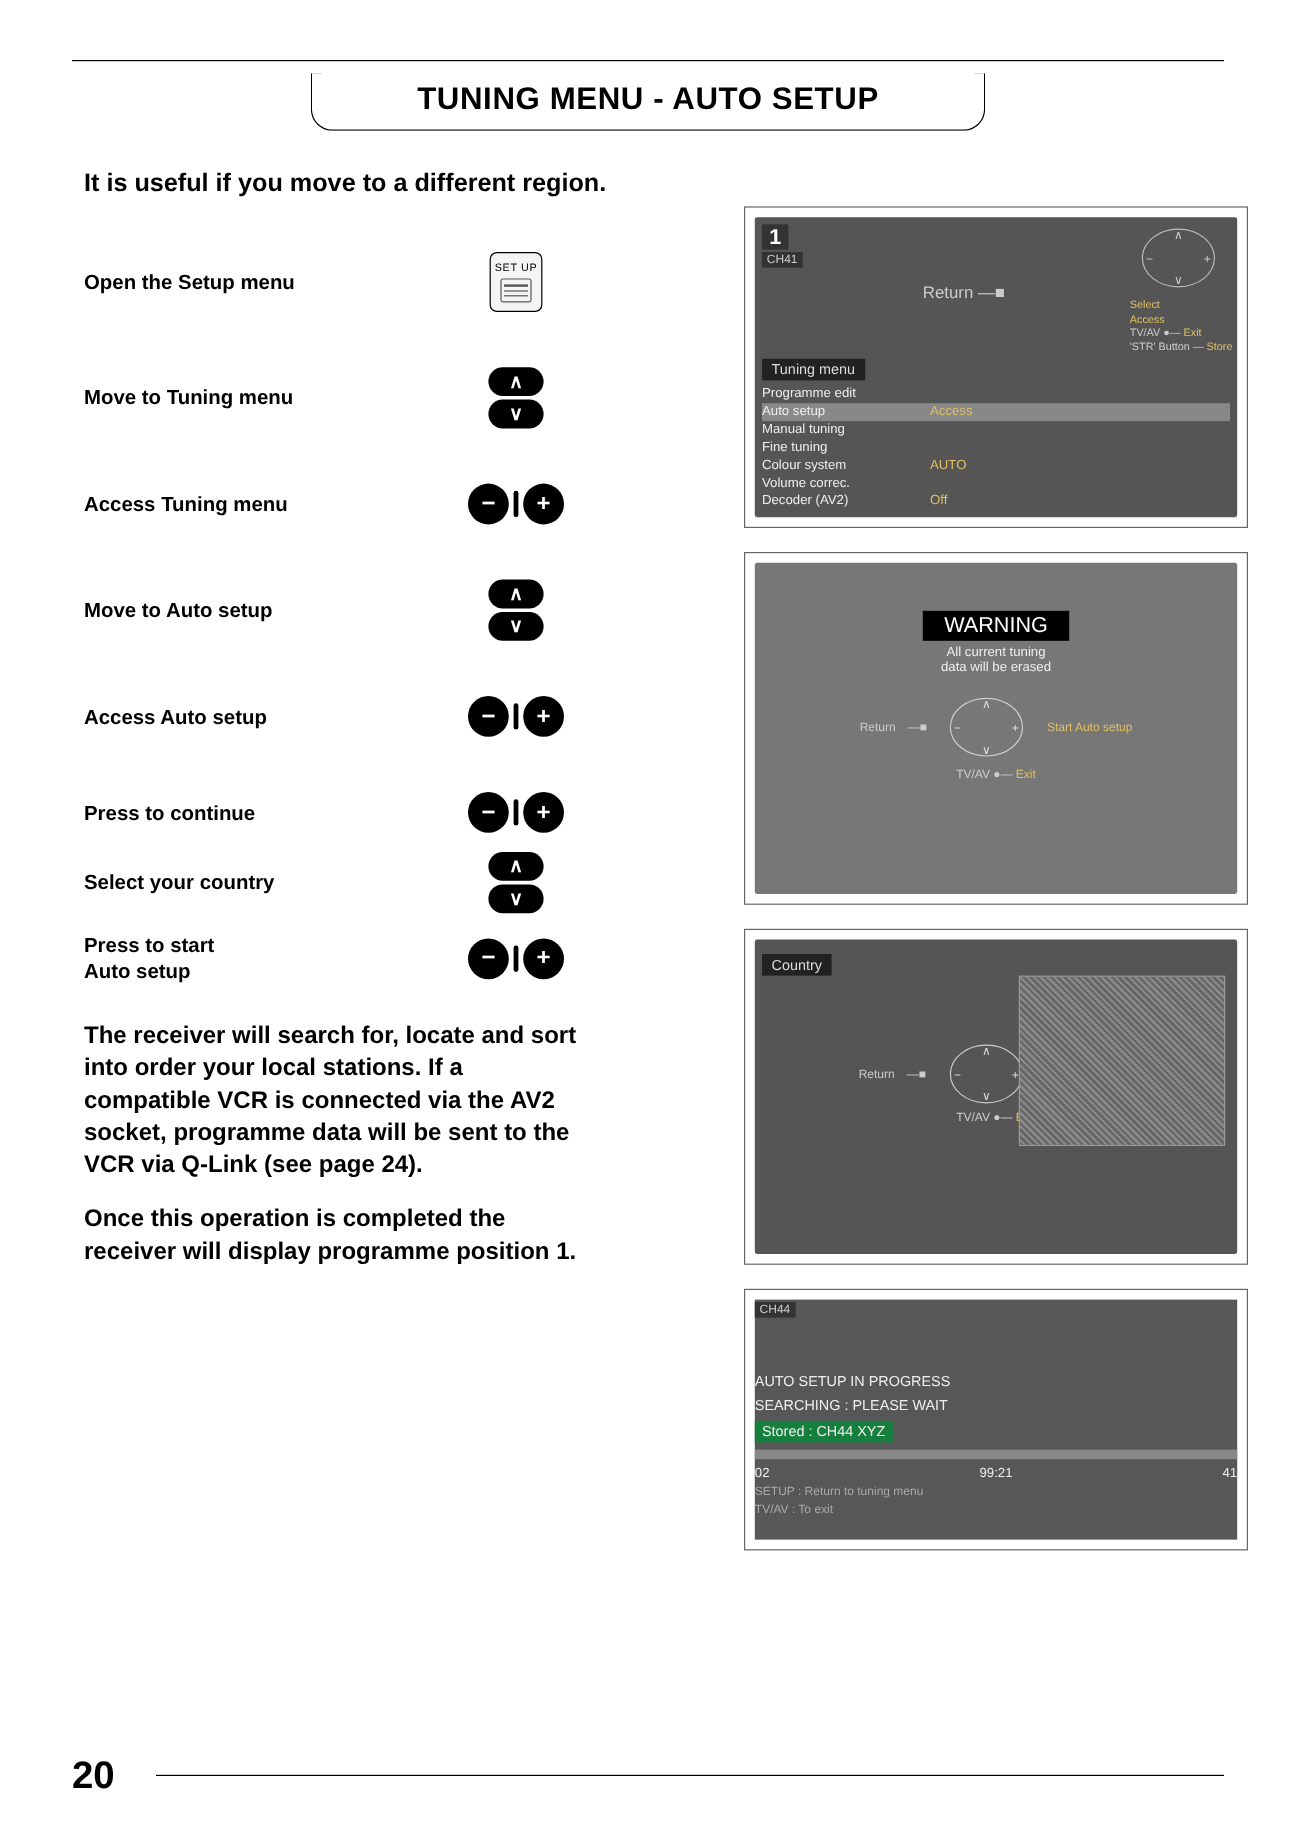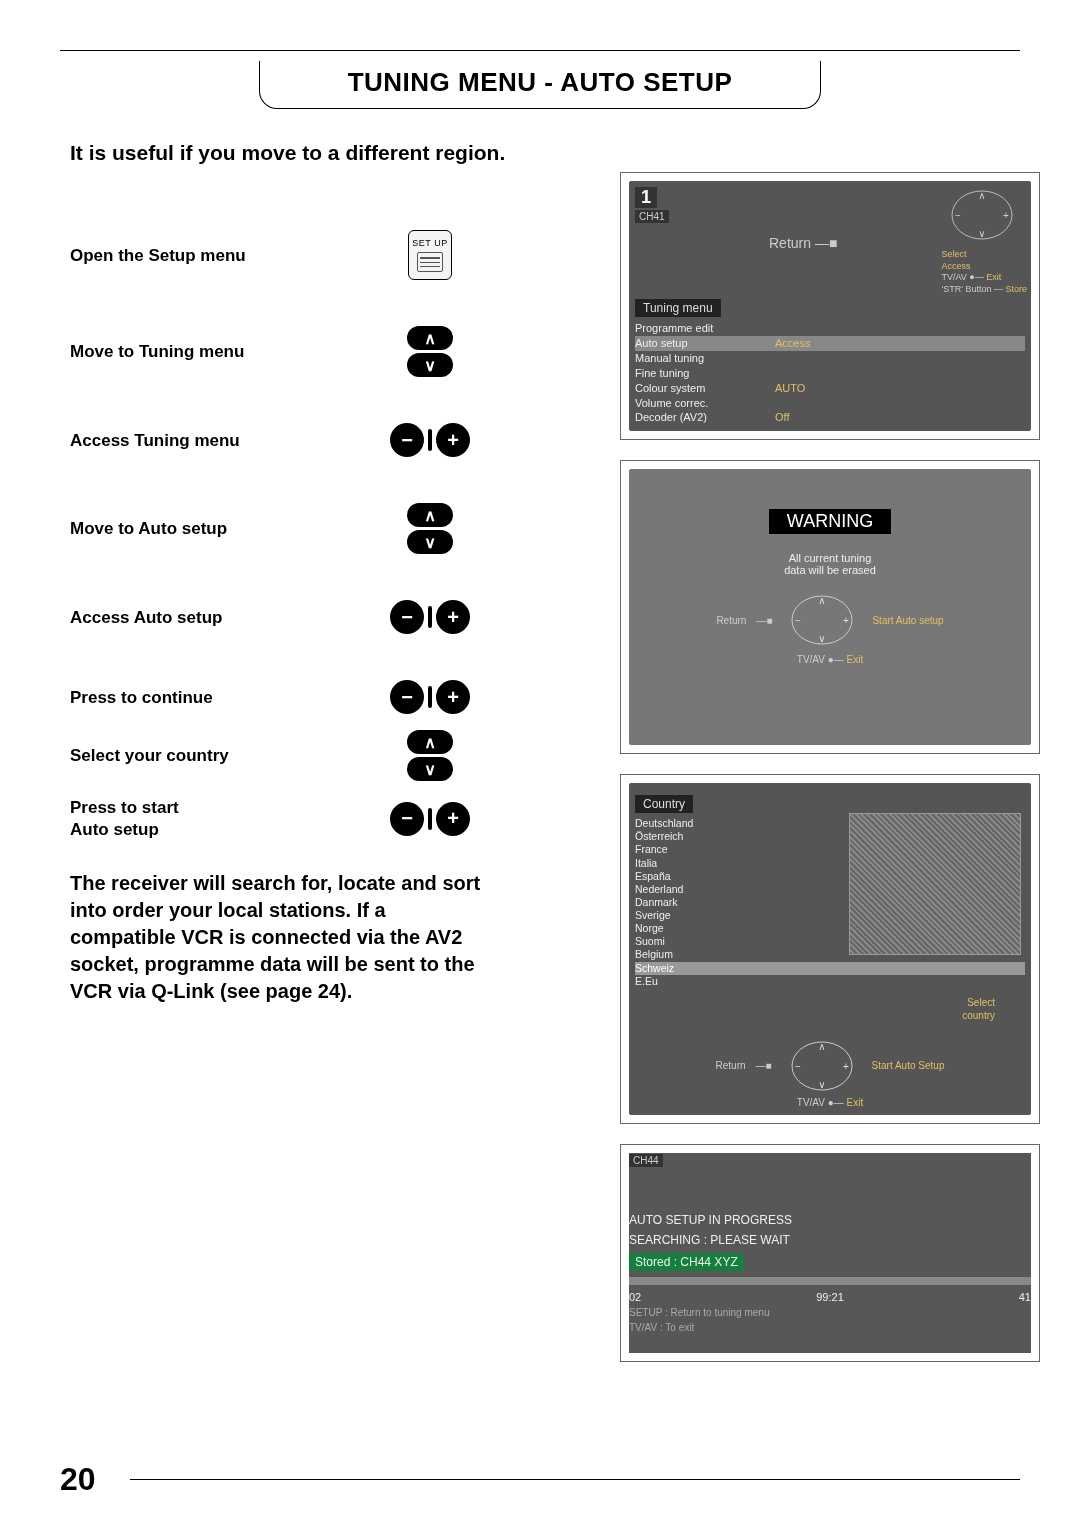--- a/index.html
+++ b/index.html
@@ -2,21 +2,21 @@
 <html><head>
 <meta charset="utf-8">
 <style>
 html,body{margin:0;padding:0;background:#fff;font-family:Arial,Helvetica,sans-serif;color:#000}
 .page{width:1080px;height:1528px;position:relative;box-sizing:border-box;padding:50px 60px 30px 60px}
 .top-rule{border-top:1.5px solid #000;margin:0 0 10px 0}
 .title-box{border:1.5px solid #000;border-top:none;border-radius:0 0 18px 18px;margin:0 auto 30px auto;width:560px;text-align:center;padding:6px 0 10px 0}
 .title-box span{font-weight:bold;font-size:26px;letter-spacing:0.5px}
 .intro{font-weight:bold;font-size:21px;line-height:1.3;margin:0 10px 6px 10px}
 .content{position:relative;margin-top:4px}
-.left-col{position:absolute;left:10px;top:58px;width:430px}
+.left-col{position:absolute;left:10px;top:38px;width:430px}
 .step{display:flex;align-items:center;margin-bottom:46px}
 .step .txt{font-weight:bold;font-size:17px;flex:0 0 300px;line-height:1.25}
 .step .icons{flex:0 0 120px;display:flex;flex-direction:column;align-items:center;gap:4px}
 .step-short{margin-bottom:16px}
 .after-text{font-weight:bold;font-size:20px;line-height:1.35;width:420px;margin-top:30px}
 .after-text p{margin:0 0 18px 0}
 .right-col{position:absolute;left:560px;top:0;width:420px}
 .osd{border:1px solid #666;margin-bottom:20px;padding:8px;background:#fff;box-sizing:border-box;font-size:11px;color:#eee}
 .osd-inner{background:#555;padding:6px;border-radius:2px;position:relative;min-height:100px}
 .osd-inner.light{background:#777}
@@ -24,21 +24,21 @@
 .big-num{background:#333;color:#fff;font-size:18px;font-weight:bold;padding:0 6px;display:inline-block;margin-bottom:2px}
 .tuning-tab{background:#222;color:#ddd;padding:2px 8px;display:inline-block;margin:6px 0 4px 0;font-size:12px}
 .menu-list{font-size:11px;line-height:1.35}
 .menu-list .hl{background:#888}
 .menu-list .row{display:flex}
 .menu-list .k{flex:0 0 140px}
 .menu-list .v{color:#e0c060}
 .legend{position:absolute;right:4px;top:4px;font-size:9px;color:#ccc;text-align:left;line-height:1.3}
 .legend .y{color:#e0c060}
 .warning-box{text-align:center;padding-top:40px}
-.warning-title{background:#000;color:#fff;font-size:18px;display:inline-block;padding:2px 18px;margin-bottom:18px}
+.warning-title{background:#000;color:#fff;font-size:18px;display:inline-block;padding:2px 18px;margin-bottom:4px}
 .warning-sub{font-size:11px;color:#eee}
 .nav-cluster{display:flex;align-items:center;justify-content:center;gap:10px;margin-top:14px;font-size:10px;color:#ccc}
 .country-list{font-size:10.5px;line-height:1.25;color:#eee}
 .country-list .hl{background:#999;color:#fff}
 .map-ph{position:absolute;right:10px;top:30px;width:170px;height:140px;background:repeating-linear-gradient(45deg,#666,#666 2px,#888 2px,#888 4px);border:1px solid #999}
 .bottom-legend{font-size:10px;color:#ccc;text-align:center;margin-top:8px;line-height:1.3}
 .progress-osd{background:#575757;color:#eee;font-size:12px;min-height:200px}
 .progress-osd .line{margin:6px 0}
 .progress-osd .stored{background:#15803d;padding:2px 6px;display:inline-block}
 .progress-osd .bar{height:8px;background:#888;margin:6px 0;width:100%}
@@ -159,20 +159,21 @@
           <div class="round-pair">
             <div class="round-btn">−</div>
             <div class="round-sep"></div>
             <div class="round-btn">+</div>
           </div>
         </div>
       </div>
 
       <div class="after-text">
         <p>The receiver will search for, locate and sort into order your local stations. If a compatible VCR is connected via the AV2 socket, programme data will be sent to the VCR via Q-Link (see page 24).</p>
+        <p>Once this operation is completed the receiver will display programme position 1.</p>
       </div>
     </div>
 
     <div class="right-col">
 
       <div class="osd">
         <div class="osd-inner">
           <div>
             <span class="big-num">1</span><br>
             <span class="ch-badge">CH41</span>
@@ -240,35 +241,20 @@
           </div>
           <div style="font-size:10px;color:#ccc;margin-top:4px">
             <span>TV/AV</span> ●— <span style="color:#e0c060">Exit</span>
           </div>
         </div>
       </div>
 
       <div class="osd">
         <div class="osd-inner" style="min-height:250px">
           <div class="tuning-tab">Country</div>
-          <div class="country-list">
-            <div>Deutschland</div>
-            <div>Österreich</div>
-            <div>France</div>
-            <div>Italia</div>
-            <div>España</div>
-            <div>Nederland</div>
-            <div>Danmark</div>
-            <div>Sverige</div>
-            <div>Norge</div>
-            <div>Suomi</div>
-            <div>Belgium</div>
-            <div class="hl">Schweiz</div>
-            <div>E.Eu</div>
-          </div>
           <div class="map-ph"></div>
           <div class="bottom-legend">
             <div style="text-align:right;padding-right:30px">
               <span style="color:#e0c060">Select</span><br>
               <span style="color:#e0c060">country</span>
             </div>
             <div class="nav-cluster">
               <span>Return</span> —■
               <svg class="dpad" viewBox="0 0 80 60">
                 <ellipse cx="40" cy="30" rx="30" ry="24" fill="none" stroke="#ccc" stroke-width="1"></ellipse>

